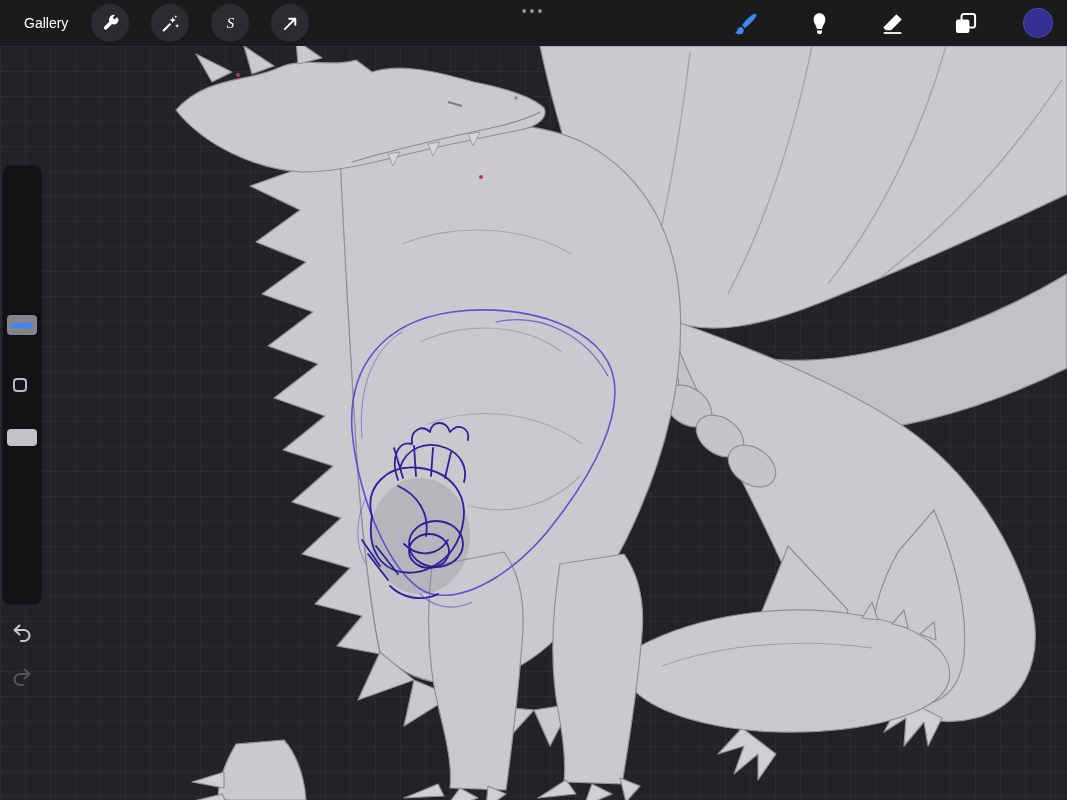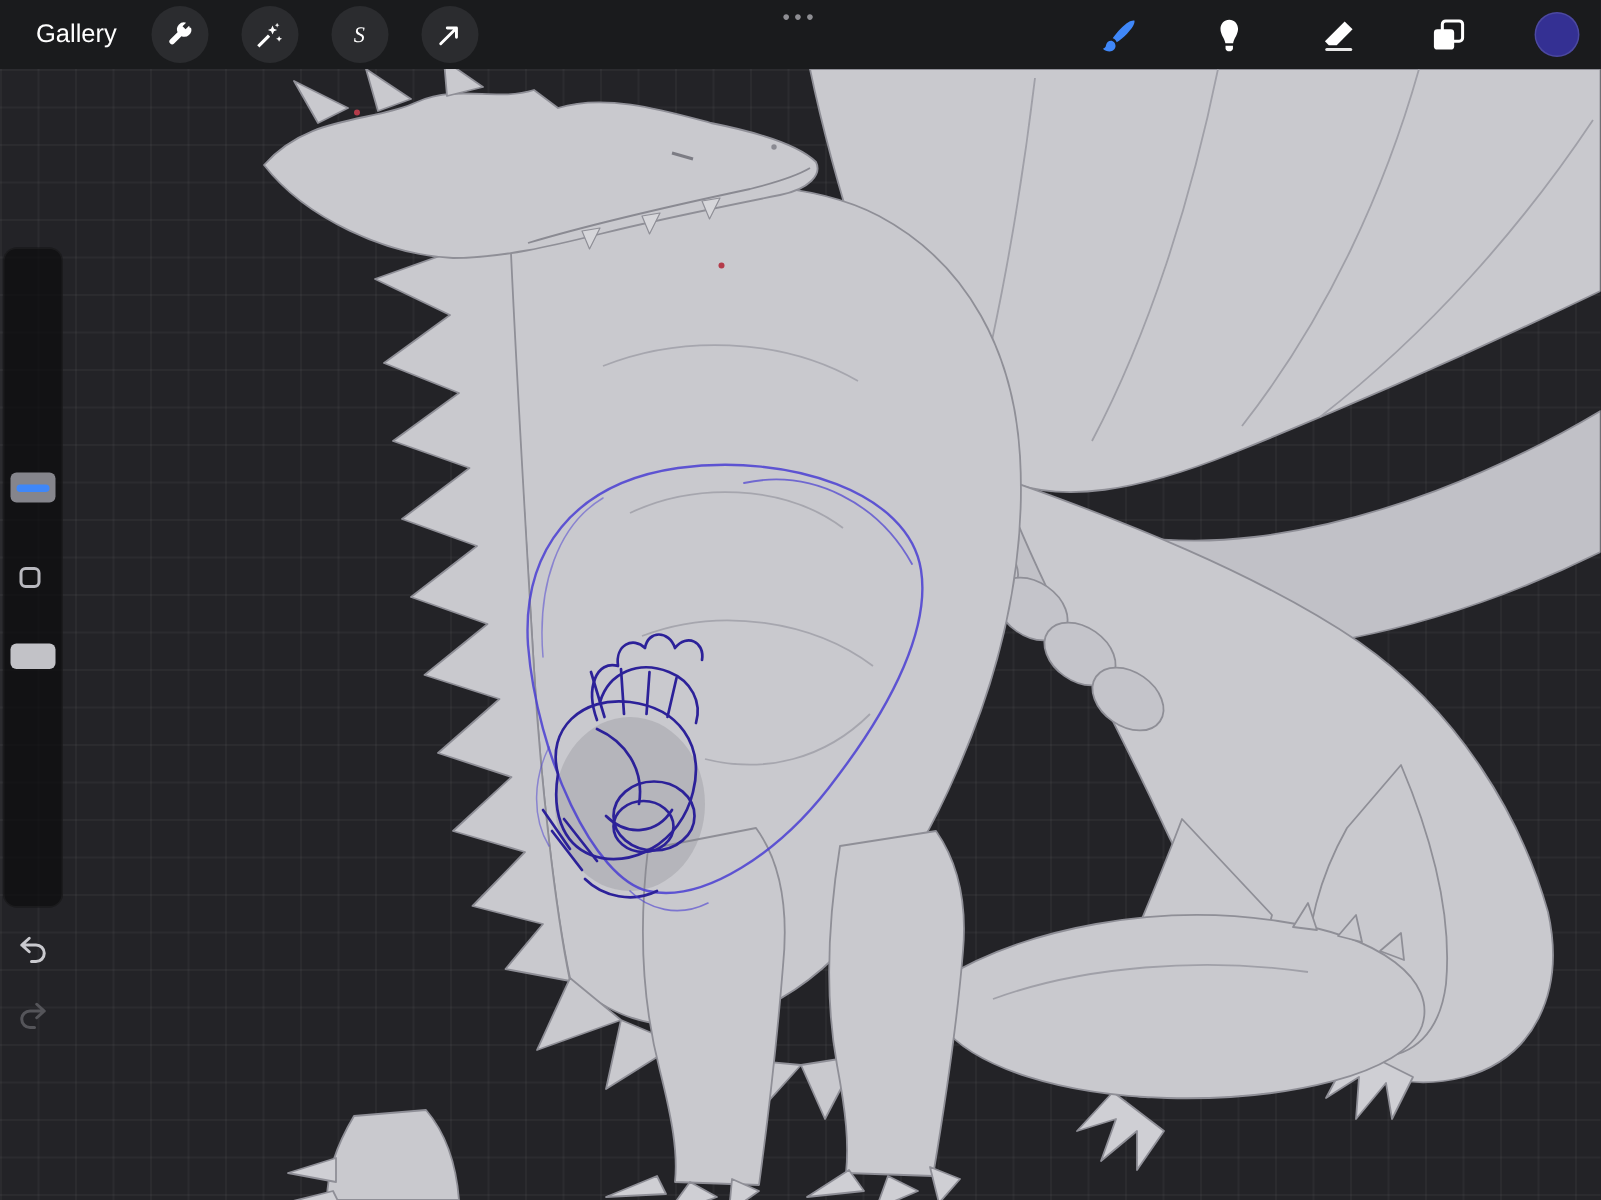--- a/index.html
+++ b/index.html
@@ -7,21 +7,21 @@
     width:1067px;height:800px;overflow:hidden;position:relative;
     background:#232327;font-family:"Liberation Sans",sans-serif;
     -webkit-font-smoothing:antialiased;
   }
   
   .topbar{
     position:absolute;top:0;left:0;width:1067px;height:46px;
     background:#1a1b1d;z-index:20;display:flex;align-items:center;
   }
   .gallery-btn{
-    background:none;border:none;color:#fff;font-size:17px;
+    background:none;border:none;color:#fff;font-size:14px;
     font-family:inherit;margin-left:24px;margin-right:12px;padding:0;cursor:pointer;
   }
   .round-btn{
     width:38px;height:38px;border-radius:50%;background:#2b2c2f;border:none;
     margin:0 11px;display:flex;align-items:center;justify-content:center;
     color:#fff;padding:0;cursor:pointer;flex:0 0 auto;
   }
   .round-btn svg{width:21px;height:21px;display:block;}
   .tb-center{
     position:absolute;left:50%;top:3px;transform:translateX(-50%);

